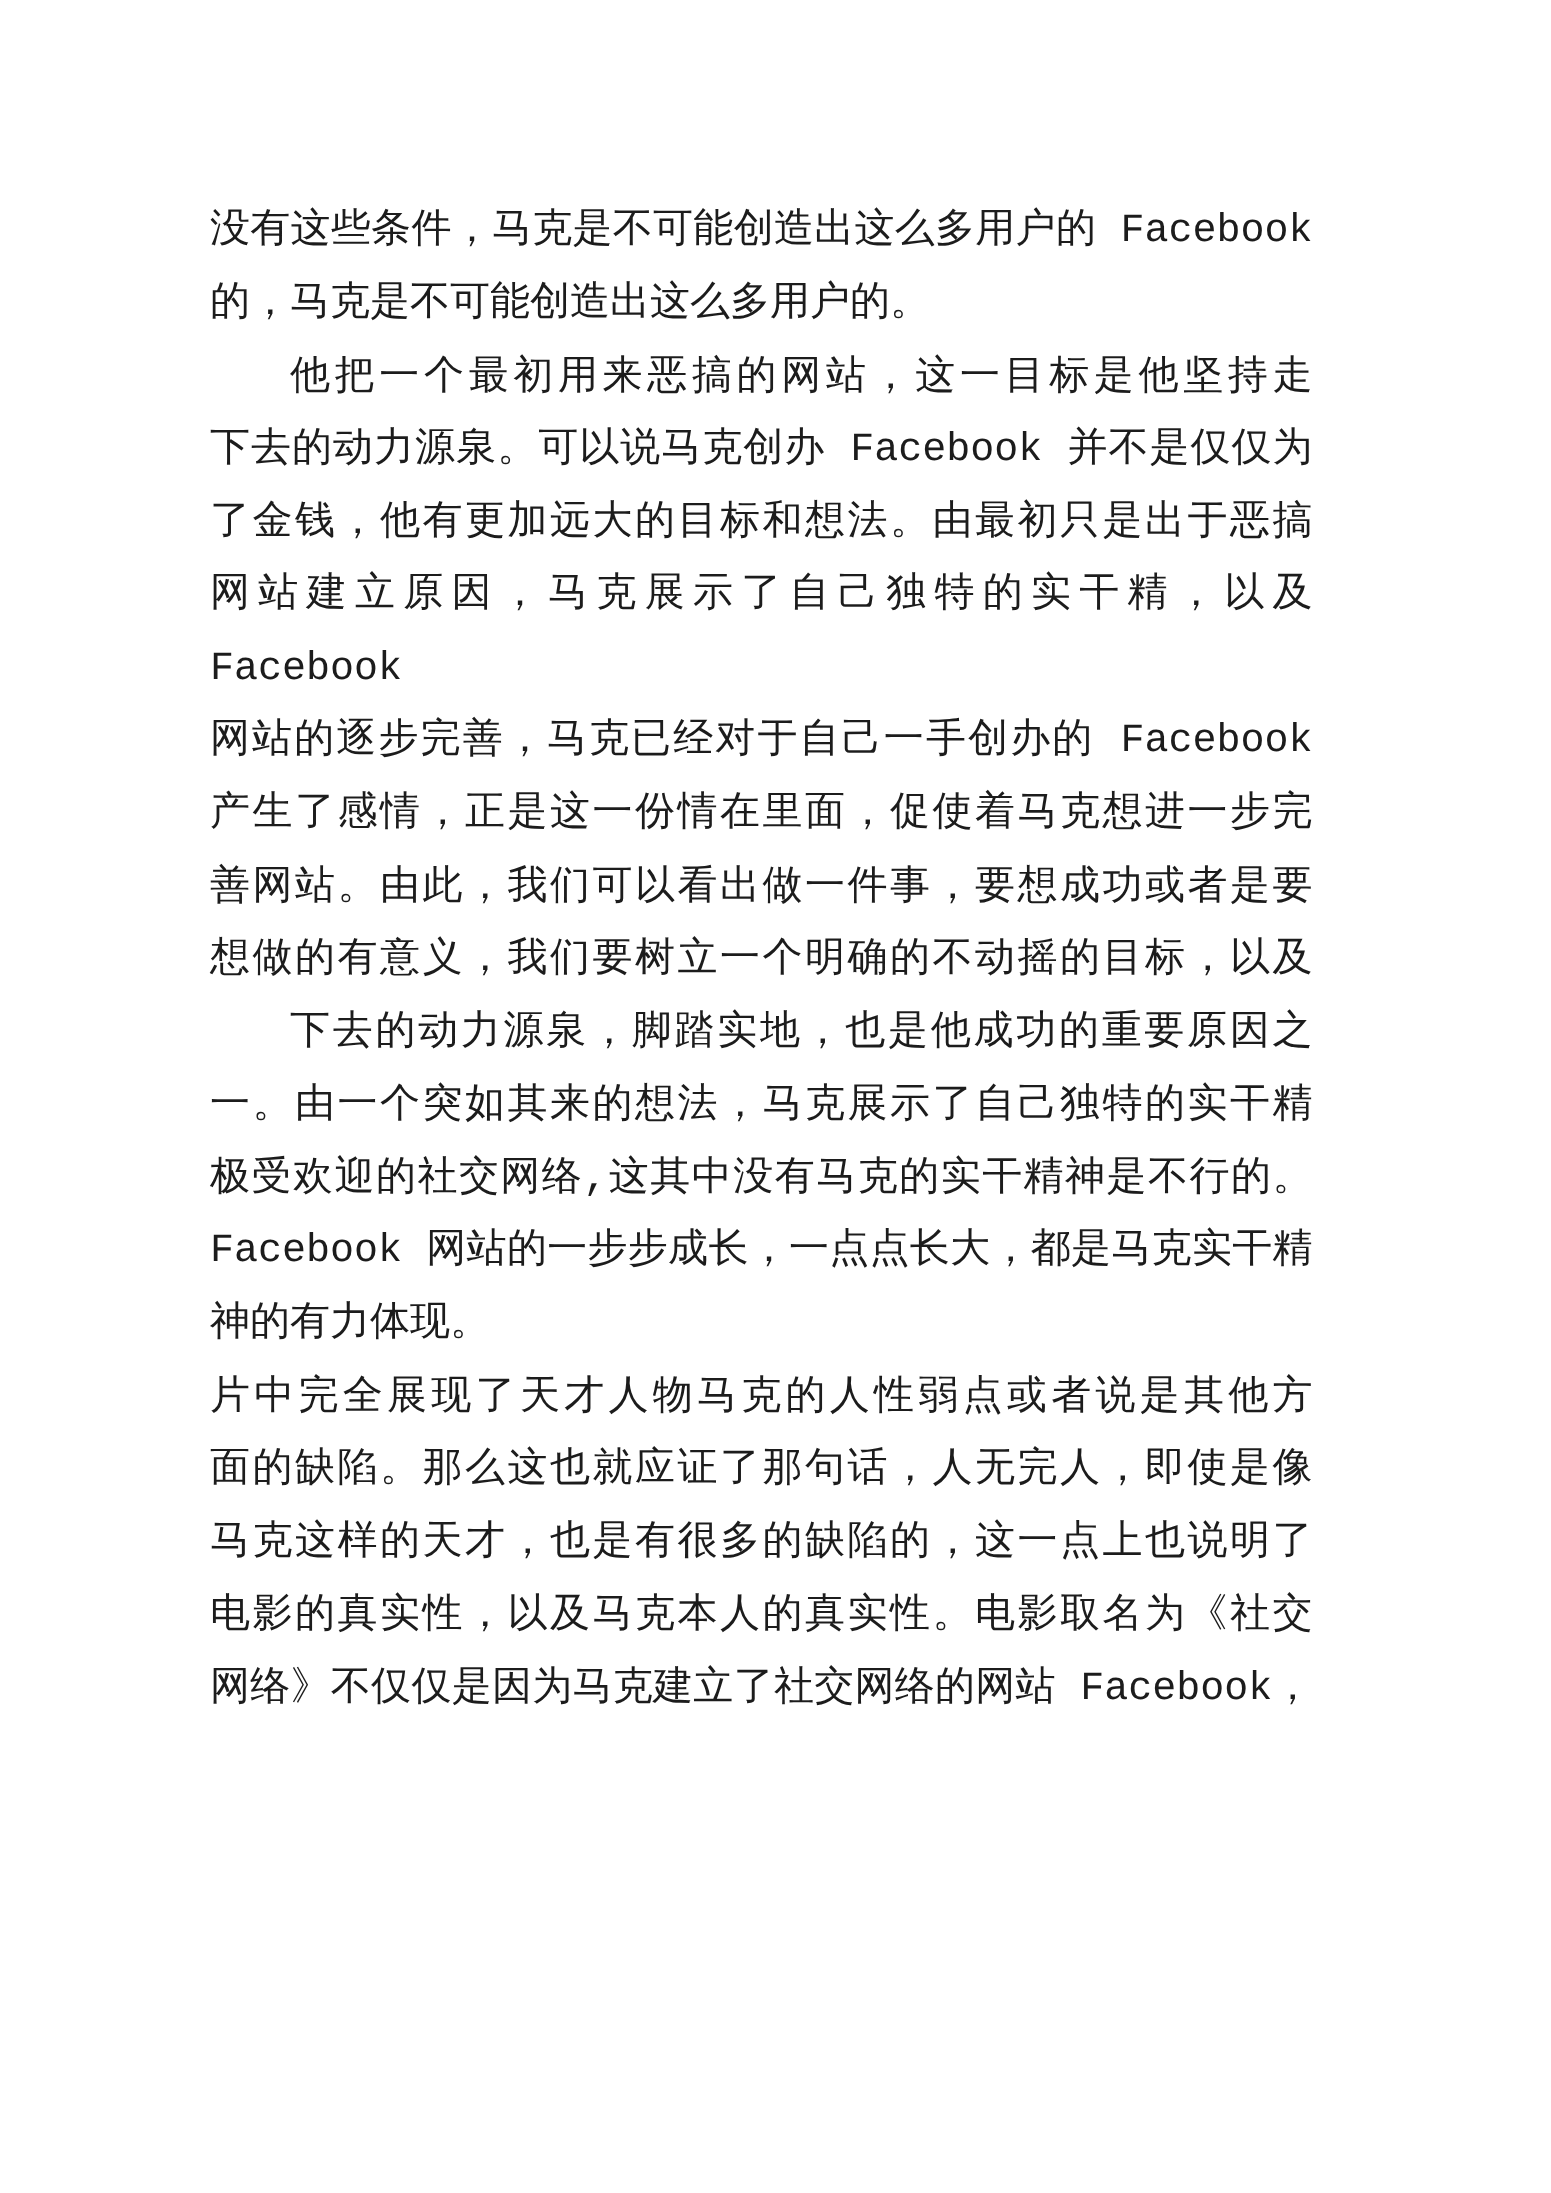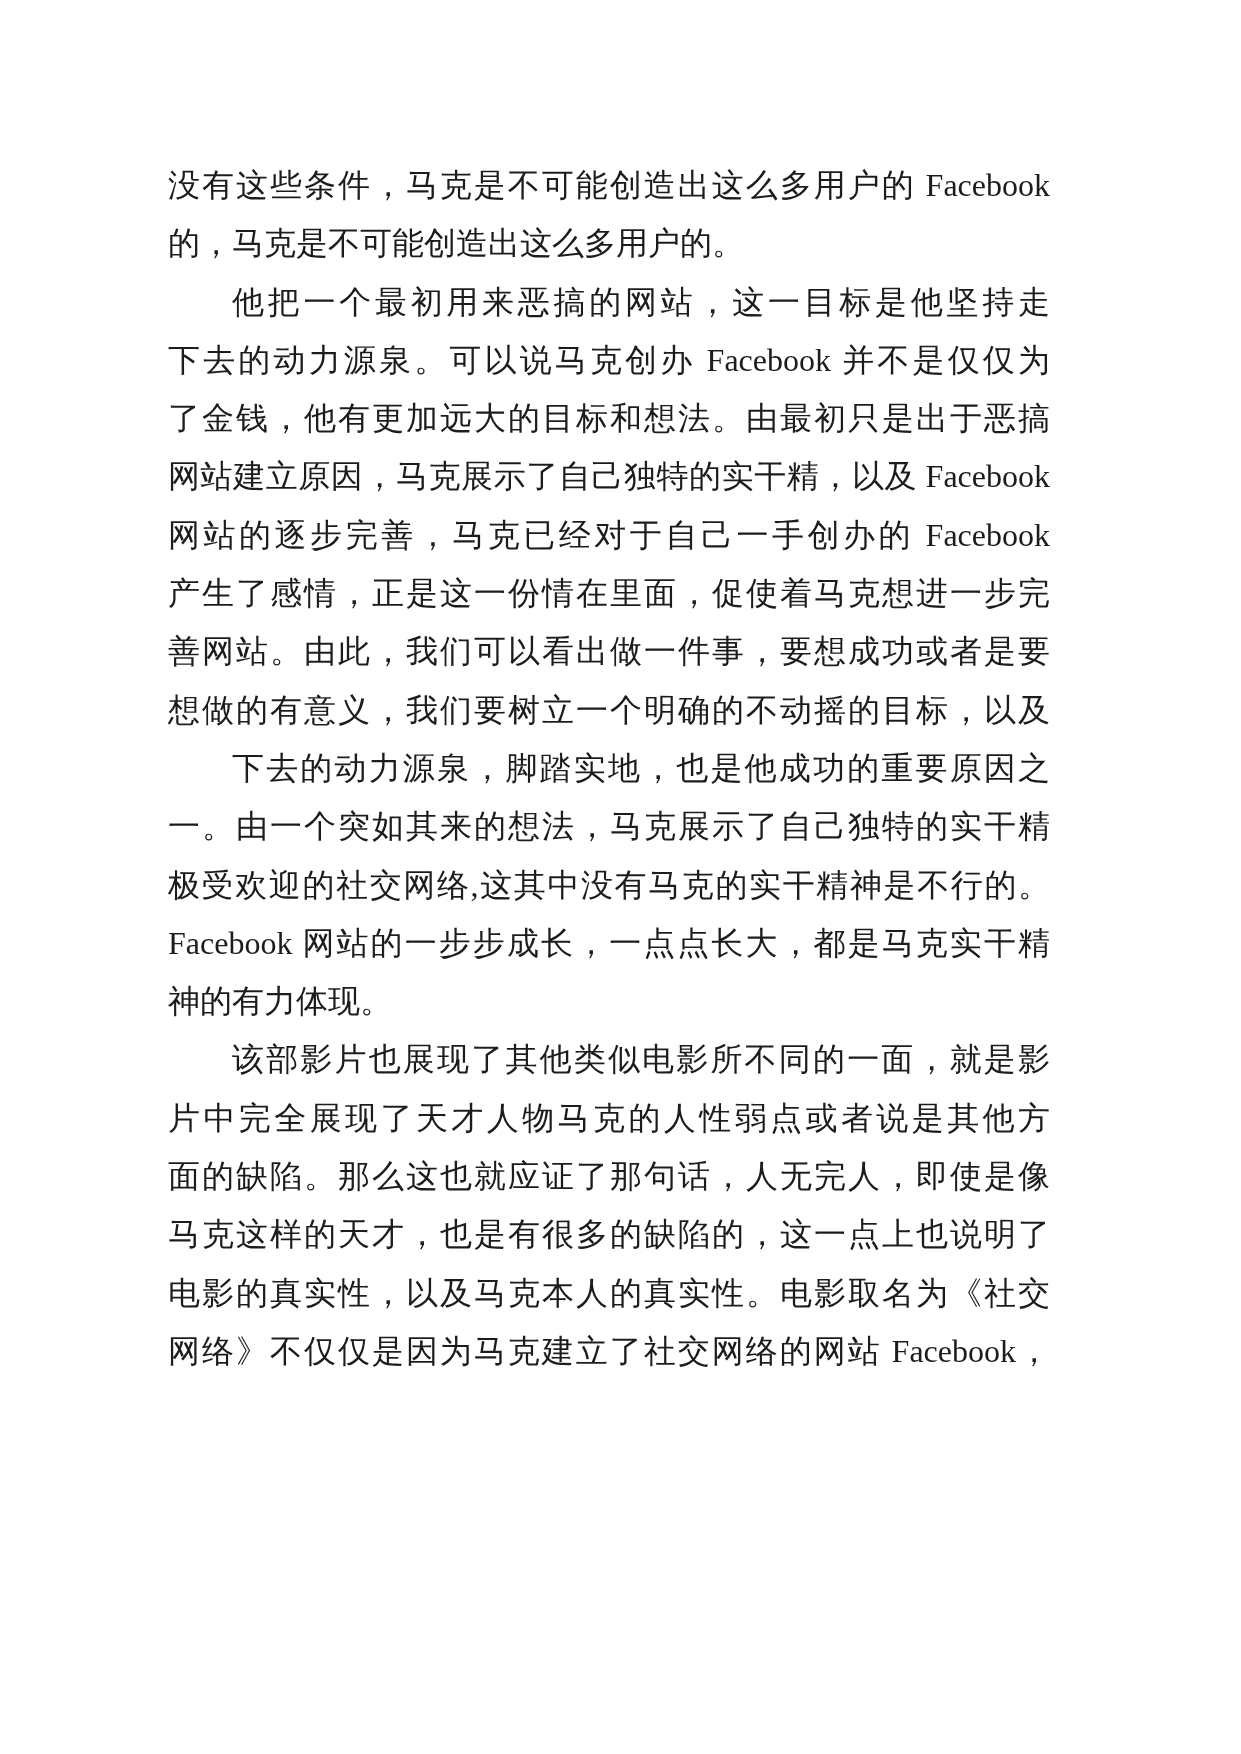--- a/index.html
+++ b/index.html
@@ -12,21 +12,21 @@
     width: 1241px;
     height: 1754px;
     background: #ffffff;
     overflow: hidden;
   }
   .text-block {
     position: absolute;
     left: 168px;
     top: 156px;
     width: 882px;
-    font-family: Liberation Serif, serif;
+    font-family: Liberation Mono, monospace;
     font-size: 32px;
     line-height: 58.3px;
     color: #1c1c1c;
     font-weight: 400;
   }
   .line {
     text-align: justify;
     text-align-last: justify;
     -moz-text-align-last: justify;
   }
@@ -51,20 +51,19 @@
     <div class="line">网站建立原因，马克展示了自己独特的实干精，以及 Facebook</div>
     <div class="line">网站的逐步完善，马克已经对于自己一手创办的 Facebook</div>
     <div class="line">产生了感情，正是这一份情在里面，促使着马克想进一步完</div>
     <div class="line">善网站。由此，我们可以看出做一件事，要想成功或者是要</div>
     <div class="line">想做的有意义，我们要树立一个明确的不动摇的目标，以及</div>
     <div class="line indent">下去的动力源泉，脚踏实地，也是他成功的重要原因之</div>
     <div class="line">一。由一个突如其来的想法，马克展示了自己独特的实干精</div>
     <div class="line">极受欢迎的社交网络,这其中没有马克的实干精神是不行的。</div>
     <div class="line">Facebook 网站的一步步成长，一点点长大，都是马克实干精</div>
     <div class="line para-end">神的有力体现。</div>
-    <div class="line indent">该部影片也展现了其他类似电影所不同的一面，就是影</div>
     <div class="line">片中完全展现了天才人物马克的人性弱点或者说是其他方</div>
     <div class="line">面的缺陷。那么这也就应证了那句话，人无完人，即使是像</div>
     <div class="line">马克这样的天才，也是有很多的缺陷的，这一点上也说明了</div>
     <div class="line">电影的真实性，以及马克本人的真实性。电影取名为《社交</div>
     <div class="line">网络》不仅仅是因为马克建立了社交网络的网站 Facebook，</div>
   </div>
 </div>
 
 </body></html>

